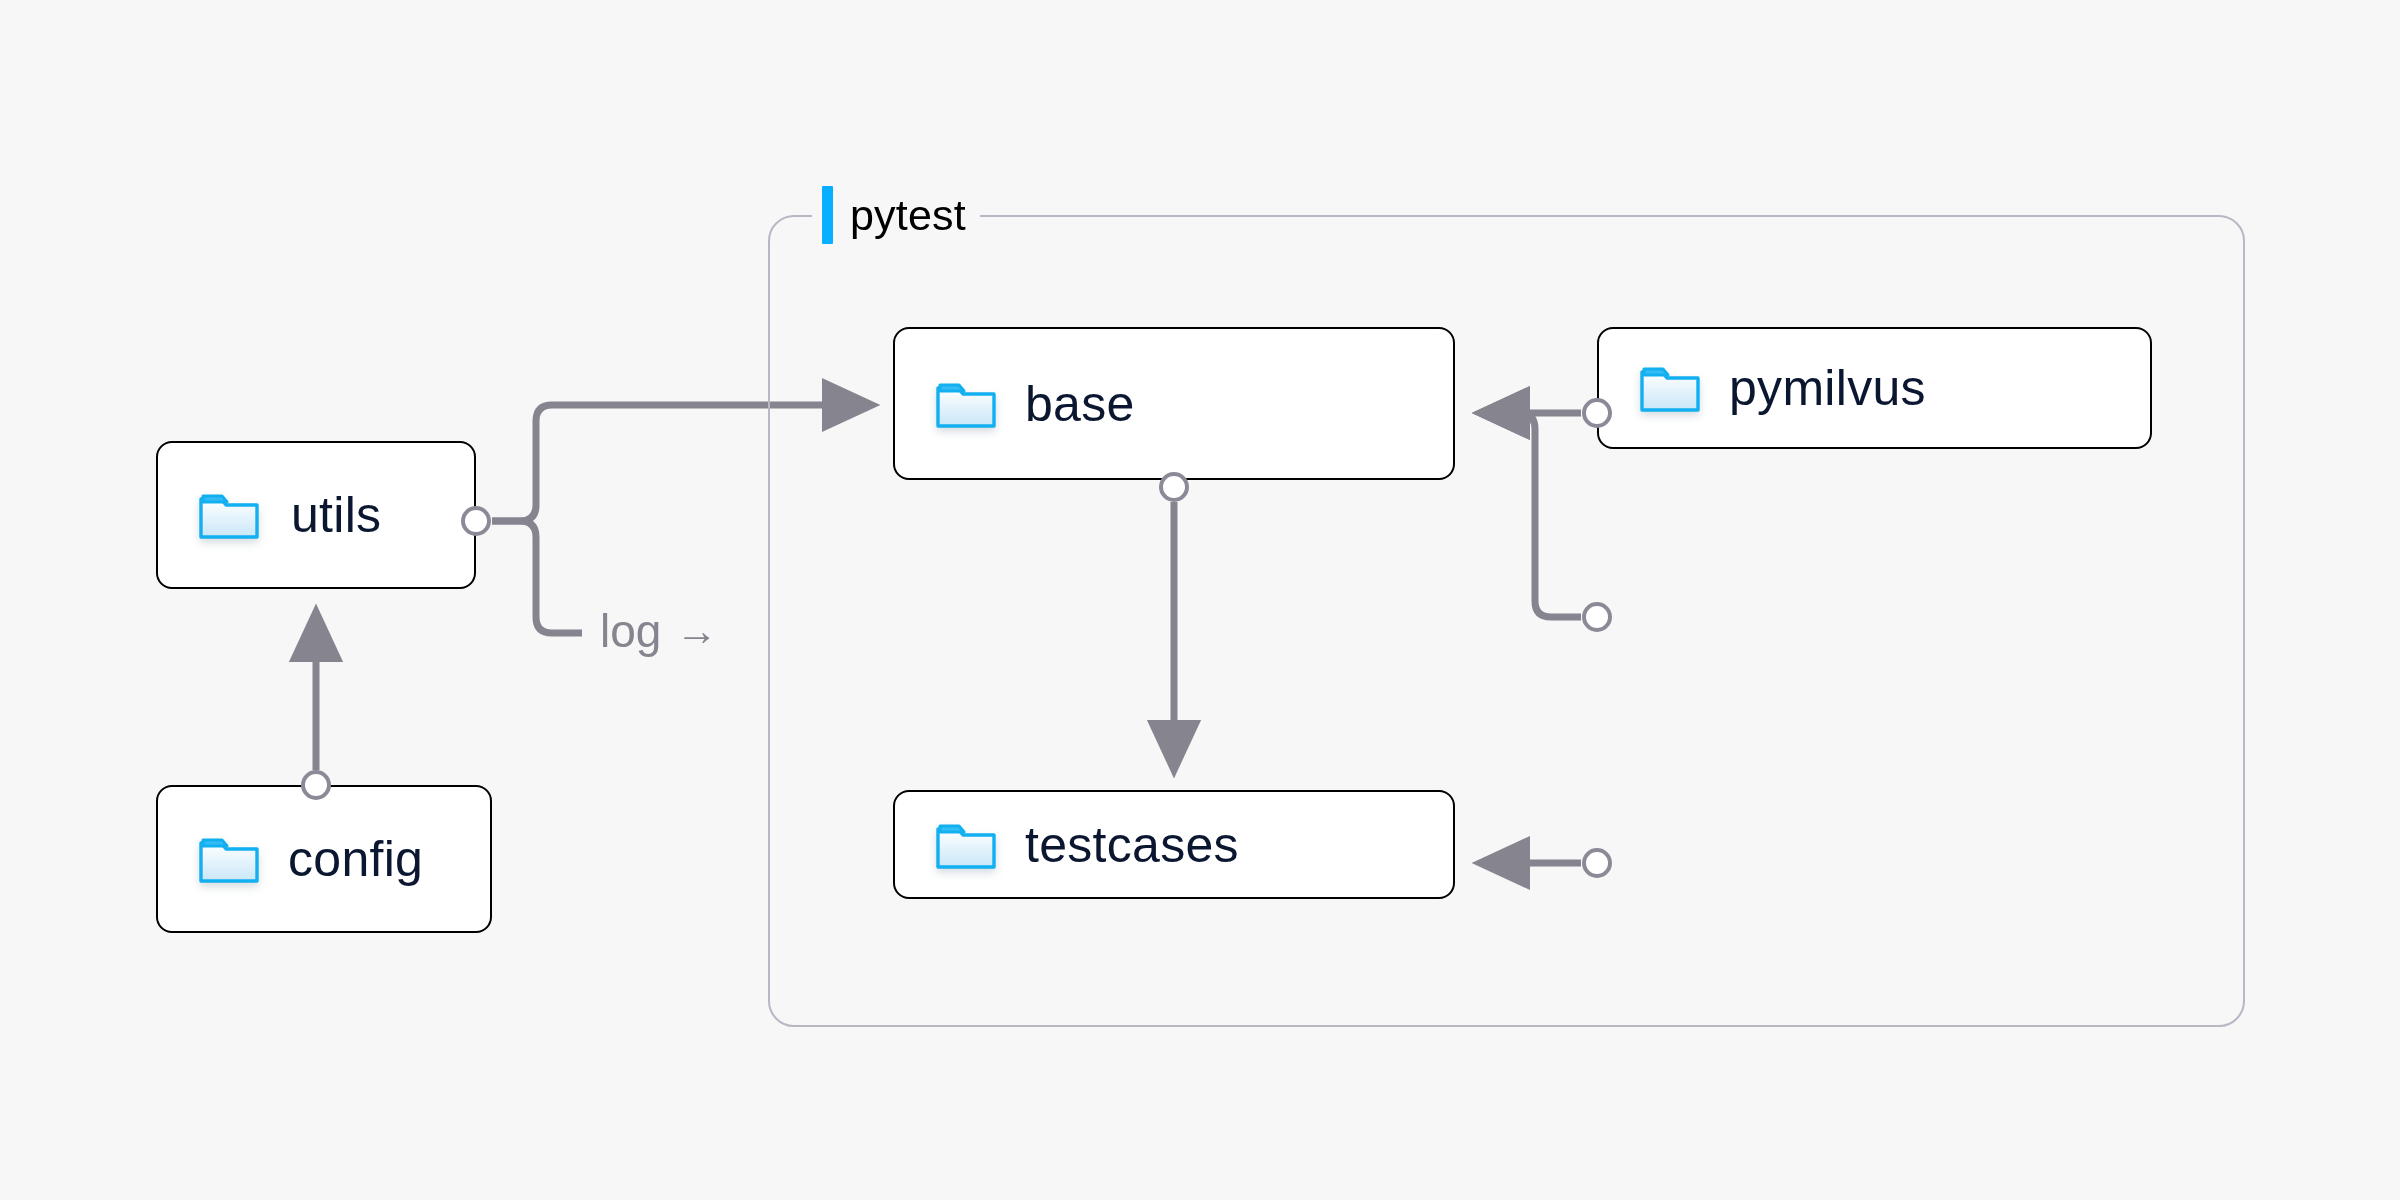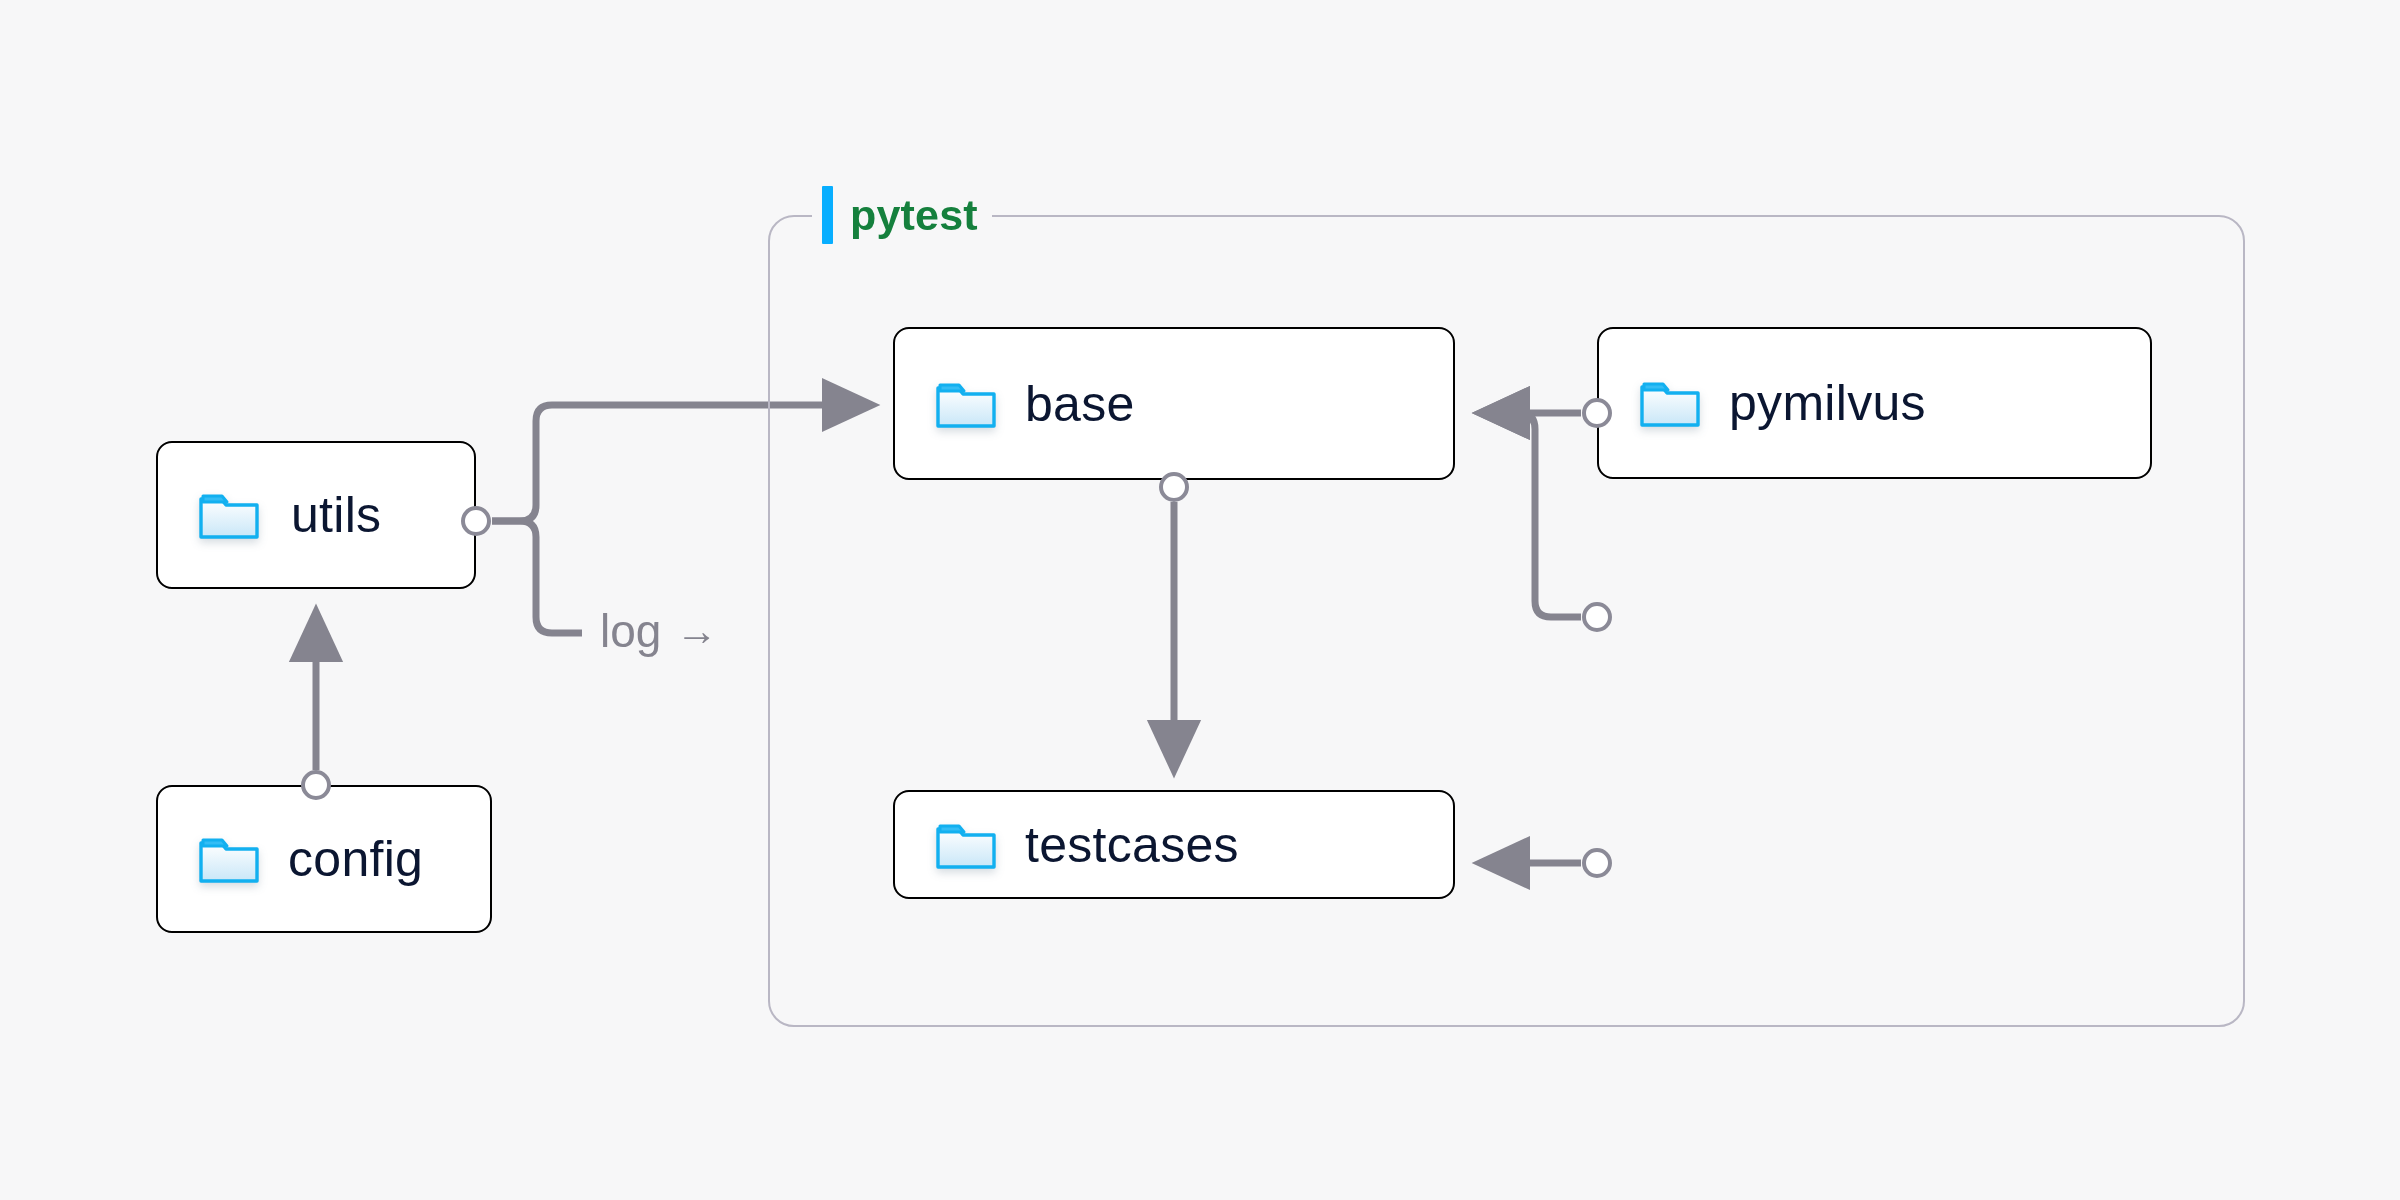--- a/index.html
+++ b/index.html
@@ -42,25 +42,24 @@
   }
   .group-accent-bar {
     width: 11px;
     height: 58px;
     background: #08aeff;
     border-radius: 1px;
     flex: none;
   }
   .group-label-text {
     font-size: 43px;
-    color: #15803d;
+    color: #000000;
     letter-spacing: 0.2px;
     white-space: nowrap;
     line-height: 1;
-    font-weight: bold;
   }
 
   
   .node {
     position: absolute;
     box-sizing: border-box;
     background: #ffffff;
     border: 2px solid #000000;
     border-radius: 16px;
     display: flex;
@@ -184,21 +183,21 @@
   <div class="node" style="left:893px; top:790px; width:562px; height:109px;">
     <span class="folder-icon">
       <svg viewBox="0 0 62 50" width="62" height="50" xmlns="http://www.w3.org/2000/svg">
         <path d="M3 9 h20 l5 6 h31 v32 H3 Z" fill="url(#folderGrad)" stroke="#12b0f0" stroke-width="3.4" stroke-linejoin="round"></path>
         <path d="M5 6 h19 l5 6 H5 Z" fill="#33bdf5" stroke="#12b0f0" stroke-width="3" stroke-linejoin="round"></path>
       </svg>
     </span>
     <span class="node-label">testcases</span>
   </div>
 
-  <div class="node" style="left:1597px; top:327px; width:555px; height:152px;text-align:center;">
+  <div class="node" style="left:1597px; top:327px; width:555px; height:122px;text-align:center;">
     <span class="folder-icon">
       <svg viewBox="0 0 62 50" width="62" height="50" xmlns="http://www.w3.org/2000/svg">
         <path d="M3 9 h20 l5 6 h31 v32 H3 Z" fill="url(#folderGrad)" stroke="#12b0f0" stroke-width="3.4" stroke-linejoin="round"></path>
         <path d="M5 6 h19 l5 6 H5 Z" fill="#33bdf5" stroke="#12b0f0" stroke-width="3" stroke-linejoin="round"></path>
       </svg>
     </span>
     <span class="node-label">pymilvus</span>
   </div>
   <div class="port" style="left:1582px; top:398px;"></div>
 

